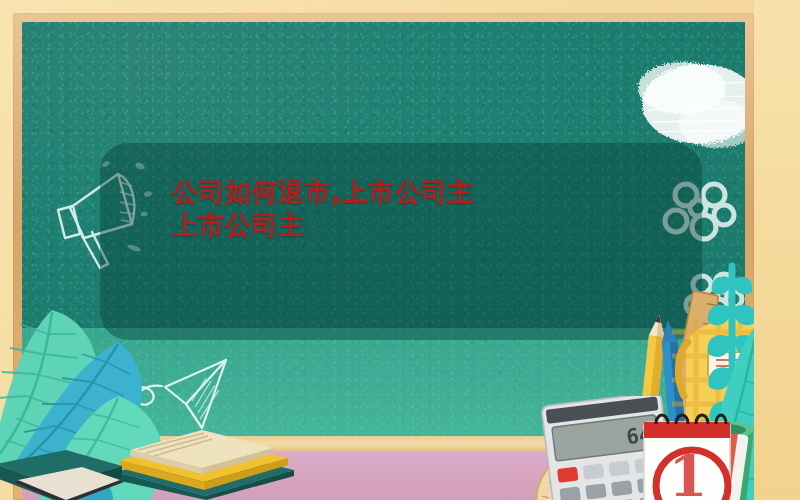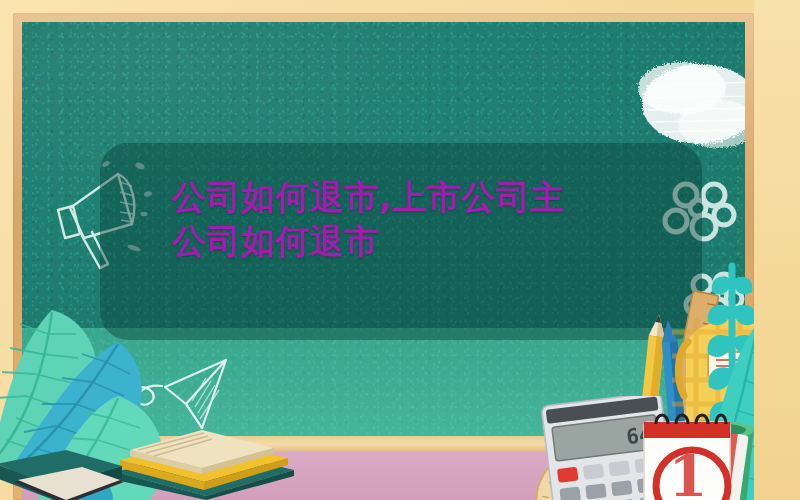--- a/index.html
+++ b/index.html
@@ -65,22 +65,22 @@
   
   .title-panel{
     position:absolute;left:78px;top:121px;width:602px;height:197px;
     background:rgba(8,62,55,.42);
     border-radius:28px;
   }
 
   
   .headline{
     position:absolute;left:172px;top:176px;width:470px;
-    color:#a21caf;font-weight:bold;
-    font-size:34px;line-height:1.28;letter-spacing:.5px;
+    color:#b91c1c;font-weight:bold;
+    font-size:26px;line-height:1.28;letter-spacing:.5px;
     text-shadow:0 1px 2px rgba(0,0,0,.25);
     font-family:"DejaVu Sans","Liberation Sans",sans-serif;
   }
 
   
   .chalk{position:absolute;pointer-events:none;}
   .chalk svg{display:block;}
 
   
   .shape{position:absolute;}
@@ -205,21 +205,21 @@
     <div class="title-panel"></div>
 
     <div style="position:absolute;left:0;right:0;top:414px;height:16px;
                 background:linear-gradient(180deg,#e9cd96 0%,#f4dca6 50%,#dfbc83 100%);"></div>
     <div style="position:absolute;left:0;right:0;top:430px;bottom:0;
                 background:linear-gradient(180deg,#daaac6 0%,#d29fbc 100%);"></div>
   </div>
 
   <div class="headline">
     <div>公司如何退市,上市公司主</div>
-    <div>公司如何退市</div>
+    <div>上市公司主</div>
   </div>
 
   <svg class="shape" style="left:-10px;top:300px;" width="230" height="205" viewBox="0 0 230 205">
     <g>
       <path d="M62 10 C104 22 120 70 96 118 C72 160 26 176 2 160 C12 108 28 44 62 10 Z" fill="#5fd3b6"></path>
       <path d="M62 12 C56 60 40 118 6 158" stroke="#39b79a" stroke-width="2.4" fill="none"></path>
       <g stroke="#39b79a" stroke-width="1.8" fill="none" opacity=".85">
         <path d="M58 34 L86 34"></path>
           <path d="M52 54 L88 58"></path>
           <path d="M45 74 L86 84"></path>

